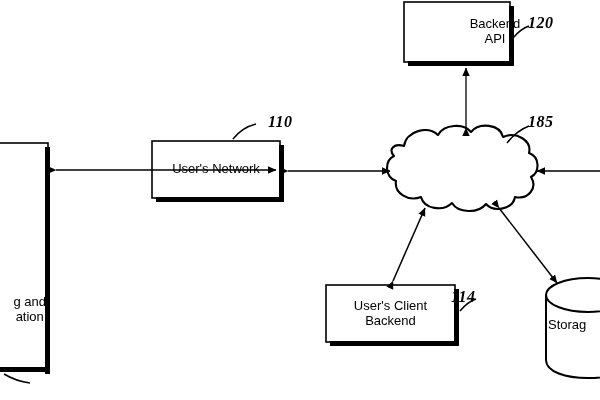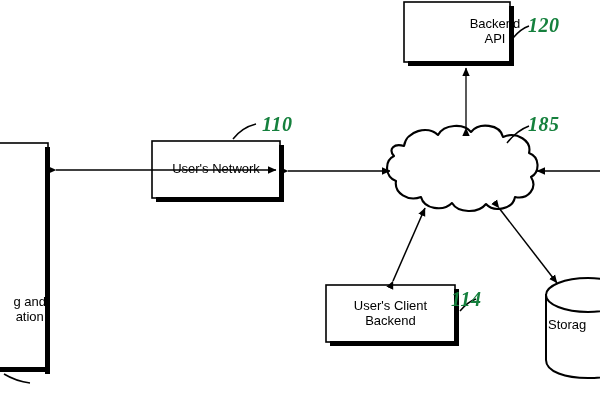--- a/index.html
+++ b/index.html
@@ -34,22 +34,22 @@
     color: #000000;
     line-height: 1.15;
     white-space: pre-line;
     pointer-events: none;
   }
   .ref-num {
     position: absolute;
     font-family: "Liberation Serif", serif;
     font-style: italic;
     font-weight: bold;
-    font-size: 20px;
-    color: #15803d;
+    font-size: 16px;
+    color: #000000;
     letter-spacing: 0.5px;
   }
 </style>
 </head>
 <body>
 
 <div id="canvas">
 
   <svg class="layer" viewBox="0 0 600 400" xmlns="http://www.w3.org/2000/svg">
 
@@ -174,21 +174,21 @@
 API</div>
 
 
   <div class="node-label" style="left:326px; top:285px; width:129px; height:57px;">User's Client
 Backend</div>
 
   <div class="node-label" style="left:548px; top:300px; width:90px; height:50px; justify-content:flex-start;">Storag</div>
 
   <div class="ref-num" style="left:31px; top:374px;margin-top:31px;">100</div>
 
-  <div class="ref-num" style="left:262px; top:113px;">110</div>
+  <div class="ref-num" style="left:268px; top:113px;">110</div>
 
   <div class="ref-num" style="left:528px; top:14px;">120</div>
 
   <div class="ref-num" style="left:528px; top:113px;">185</div>
 
   <div class="ref-num" style="left:451px; top:288px;">114</div>
 
 </div>
 
 </body></html>

